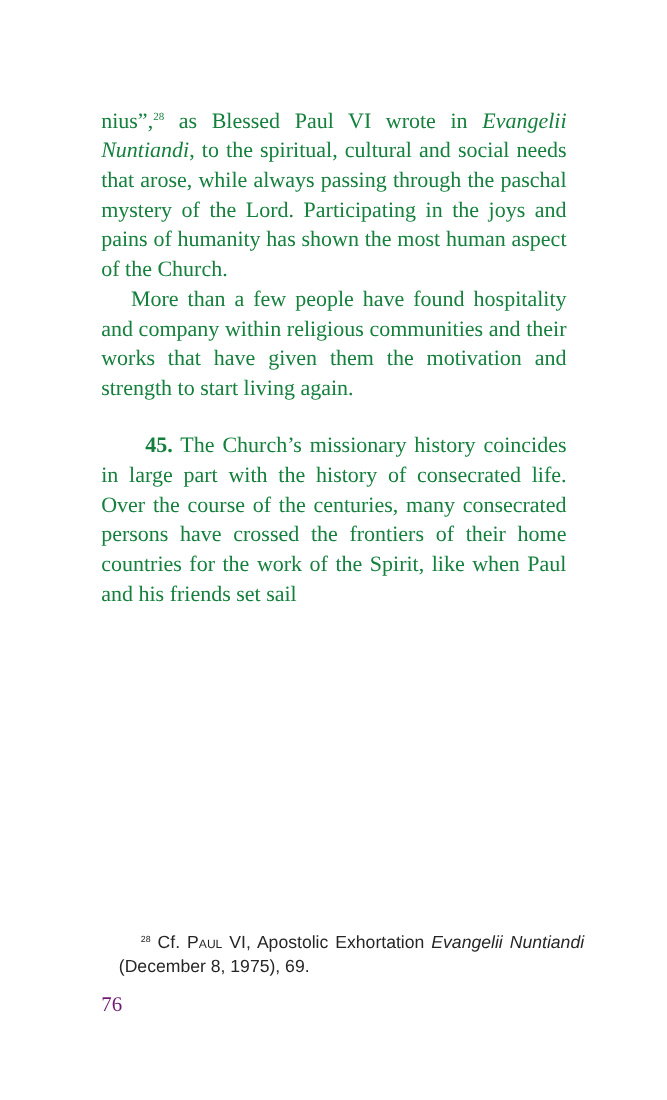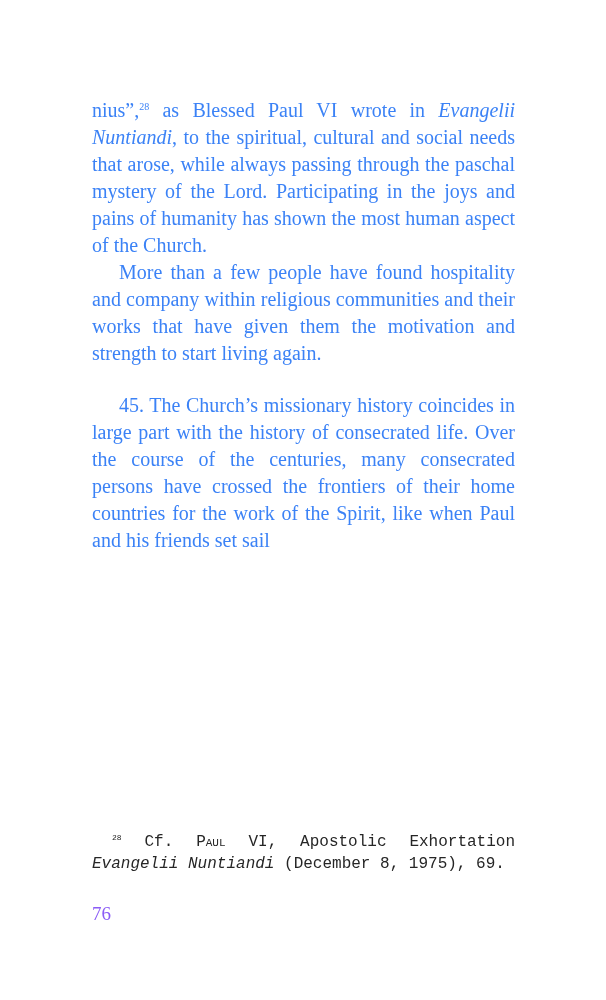--- a/index.html
+++ b/index.html
@@ -1,41 +1,41 @@
 <!DOCTYPE html>
 <html><head>
 <meta charset="utf-8">
 <style>
   html, body { margin: 0; padding: 0; background: #ffffff; }
   body { width: 606px; height: 1000px; position: relative; overflow: hidden; }
   .page {
     position: absolute; left: 92px; top: 97px; width: 423px;
     font-family: "Liberation Serif", "DejaVu Serif", serif;
-    color: #3b82f6;
+    color: #15803d;
     font-size: 20px;
     line-height: 27px;
   }
   .para { margin: 0; text-align: justify; }
   .para.indent { text-indent: 27px; }
   .para.numbered { text-indent: 27px; margin-top: 25px; }
-  .num { font-weight: normal; }
+  .num { font-weight: bold; margin-left: 13px; }
   em { font-style: italic; }
   sup.fnref { font-size: 10px; vertical-align: 7px; line-height: 0; }
   .footnote {
     position: absolute; left: 92px; top: 831px; width: 423px;
-    font-family: Liberation Mono, monospace;
+    font-family: Liberation Sans, sans-serif;
     color: #262626; font-size: 16px; line-height: 22px;
-    text-align: justify; text-indent: 20px; margin: 0;
+    text-align: justify; text-indent: 20px; margin: 16px;
   }
   .footnote sup { font-size: 8px; vertical-align: 6px; line-height: 0; }
   .smallcaps { font-variant: small-caps; }
   .page-number {
     position: absolute; left: 92px; top: 903px;
     font-family: "Liberation Serif", "DejaVu Serif", serif;
-    color: #8b5cf6; font-size: 19px;
+    color: #701a75; font-size: 19px;
   }
 </style>
 </head>
 <body>
 
 <div class="page">
   <p class="para"><span>nius”,</span><sup class="fnref">28</sup><span> as Blessed Paul VI wrote in </span><em>Evangelii Nuntiandi</em><span>, to the spiritual, cultural and social needs that arose, while always passing through the paschal mystery of the Lord. Participating in the joys and pains of humanity has shown the most human aspect of the Church.</span></p>
 
 
 

